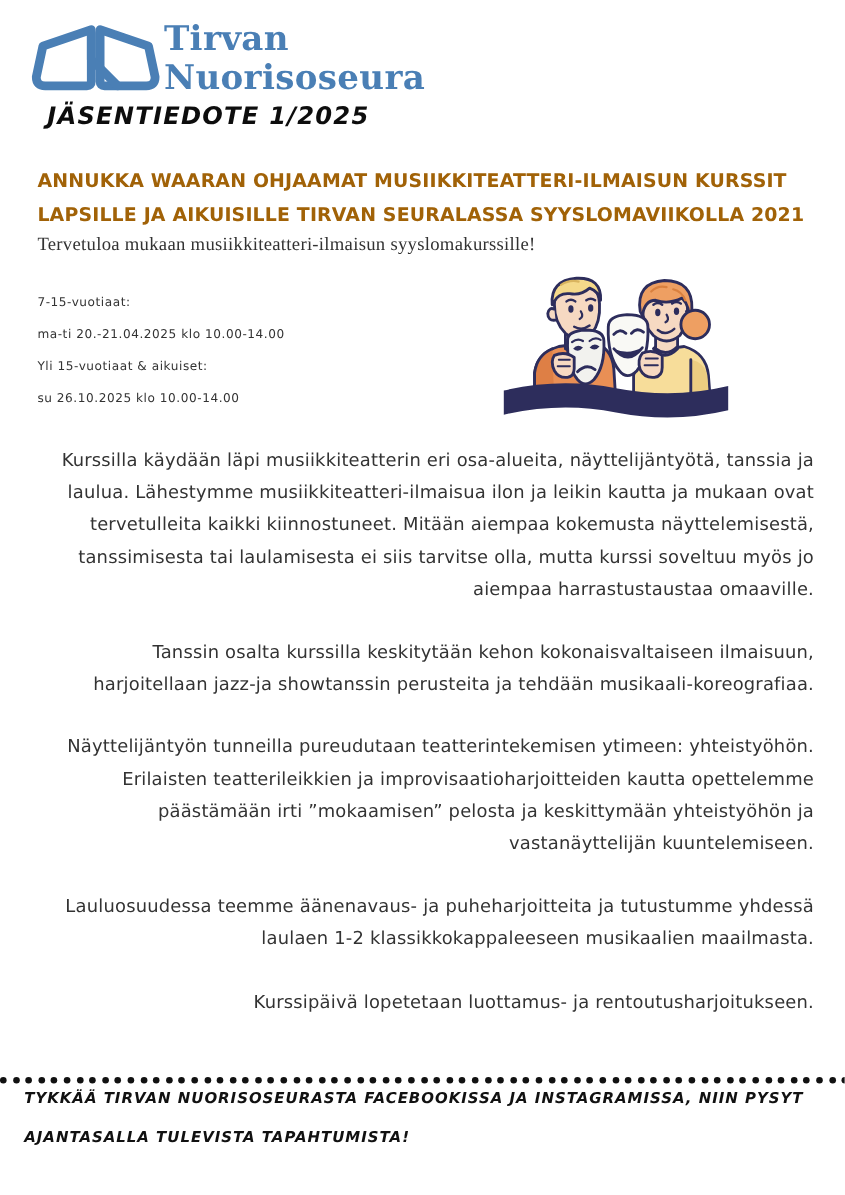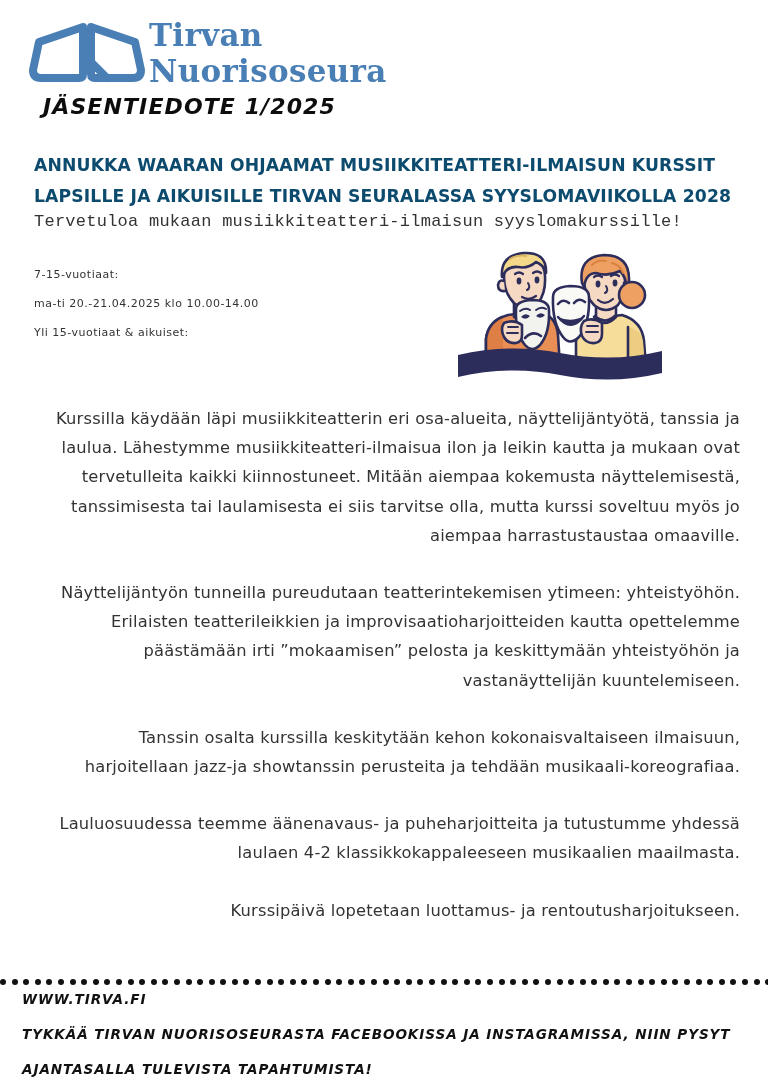--- a/index.html
+++ b/index.html
@@ -65,30 +65,30 @@
   .headline {
     position: absolute;
     left: 34px;
     top: 150px;
     width: 700px;
     font-family: "DejaVu Sans", sans-serif;
     font-weight: bold;
     font-size: 17.2px;
     line-height: 31px;
     letter-spacing: 0.15px;
-    color: #0c4a6e;
+    color: #a16207;
   }
   .headline-l2 { }
 
   .welcome {
     position: absolute;
     left: 34px;
     top: 209px;
     width: 700px;
-    font-family: Liberation Mono, monospace;
+    font-family: Liberation Serif, serif;
     font-size: 17px;
     line-height: 26px;
     letter-spacing: 0.25px;
     color: #333333;
   }
 
   
   .schedule {
     position: absolute;
     left: 34px;
@@ -181,29 +181,30 @@
     <div class="logo-wordmark">
       <div>Tirvan</div>
       <div>Nuorisoseura</div>
     </div>
 
     <div class="bulletin-line">JÄSENTIEDOTE 1/2025</div>
   </div>
 
   <div class="headline">
     <div>ANNUKKA WAARAN OHJAAMAT MUSIIKKITEATTERI-ILMAISUN KURSSIT</div>
-    <div class="headline-l2">LAPSILLE JA AIKUISILLE TIRVAN SEURALASSA SYYSLOMAVIIKOLLA 2028</div>
+    <div class="headline-l2">LAPSILLE JA AIKUISILLE TIRVAN SEURALASSA SYYSLOMAVIIKOLLA 2021</div>
   </div>
 
   <div class="welcome">Tervetuloa mukaan musiikkiteatteri-ilmaisun syyslomakurssille!</div>
 
   <div class="schedule">
     <div>7-15-vuotiaat:</div>
     <div>ma-ti 20.-21.04.2025 klo 10.00-14.00</div>
     <div>Yli 15-vuotiaat &amp; aikuiset:</div>
+    <div>su 26.10.2025 klo 10.00-14.00</div>
   </div>
 
   <div class="illustration">
     <svg width="216" height="140" viewBox="0 0 216 140" xmlns="http://www.w3.org/2000/svg">
       <g stroke="#2d2d5c" stroke-width="2.6" stroke-linejoin="round" stroke-linecap="round">
 
         <path d="M34 124 L34 96 Q36 78 56 72 L86 68 Q104 72 106 92 L108 124 Z" fill="#e98f55"></path>
 
         <path d="M34 124 L34 96 Q36 80 50 74 L52 124 Z" fill="#de7f45" stroke="none"></path>
         <path d="M34 124 L34 96 Q36 80 50 74" fill="none"></path>
@@ -276,23 +277,23 @@
         <path d="M135 83 L146 83" fill="none" stroke-width="1.8"></path>
         <path d="M134 89 L146 89" fill="none" stroke-width="1.8"></path>
 
         <path d="M6 112 Q58 100 108 110 Q160 120 210 108 L210 130 Q160 142 108 132 Q58 122 6 134 Z" fill="#2d2d5c" stroke="none"></path>
       </g>
     </svg>
   </div>
 
   <div class="body-text">
     <p>Kurssilla käydään läpi musiikkiteatterin eri osa-alueita, näyttelijäntyötä, tanssia ja laulua. Lähestymme musiikkiteatteri-ilmaisua ilon ja leikin kautta ja mukaan ovat tervetulleita kaikki kiinnostuneet. Mitään aiempaa kokemusta näyttelemisestä, tanssimisesta tai laulamisesta ei siis tarvitse olla, mutta kurssi soveltuu myös jo aiempaa harrastustaustaa omaaville.</p>
+    <p>Tanssin osalta kurssilla keskitytään kehon kokonaisvaltaiseen ilmaisuun, harjoitellaan jazz-ja showtanssin perusteita ja tehdään musikaali-koreografiaa.</p>
     <p>Näyttelijäntyön tunneilla pureudutaan teatterintekemisen ytimeen: yhteistyöhön. Erilaisten teatterileikkien ja improvisaatioharjoitteiden kautta opettelemme päästämään irti ”mokaamisen” pelosta ja keskittymään yhteistyöhön ja vastanäyttelijän kuuntelemiseen.</p>
-    <p>Tanssin osalta kurssilla keskitytään kehon kokonaisvaltaiseen ilmaisuun, harjoitellaan jazz-ja showtanssin perusteita ja tehdään musikaali-koreografiaa.</p>
-    <p>Lauluosuudessa teemme äänenavaus- ja puheharjoitteita ja tutustumme yhdessä laulaen 4-2 klassikkokappaleeseen musikaalien maailmasta.</p>
+    <p>Lauluosuudessa teemme äänenavaus- ja puheharjoitteita ja tutustumme yhdessä laulaen 1-2 klassikkokappaleeseen musikaalien maailmasta.</p>
     <p>Kurssipäivä lopetetaan luottamus- ja rentoutusharjoitukseen.</p>
   </div>
 
   <div class="divider">
       <span class="dot"></span>
       <span class="dot"></span>
       <span class="dot"></span>
       <span class="dot"></span>
       <span class="dot"></span>
       <span class="dot"></span>
@@ -353,18 +354,17 @@
       <span class="dot"></span>
       <span class="dot"></span>
       <span class="dot"></span>
       <span class="dot"></span>
       <span class="dot"></span>
       <span class="dot"></span>
       <span class="dot"></span>
     </div>
 
   <div class="footer">
-    <div class="f-line">WWW.TIRVA.FI</div>
     <div class="f-line">TYKKÄÄ TIRVAN NUORISOSEURASTA FACEBOOKISSA JA INSTAGRAMISSA, NIIN PYSYT</div>
     <div class="f-line">AJANTASALLA TULEVISTA TAPAHTUMISTA!</div>
   </div>
 
 </div>
 
 </body></html>

